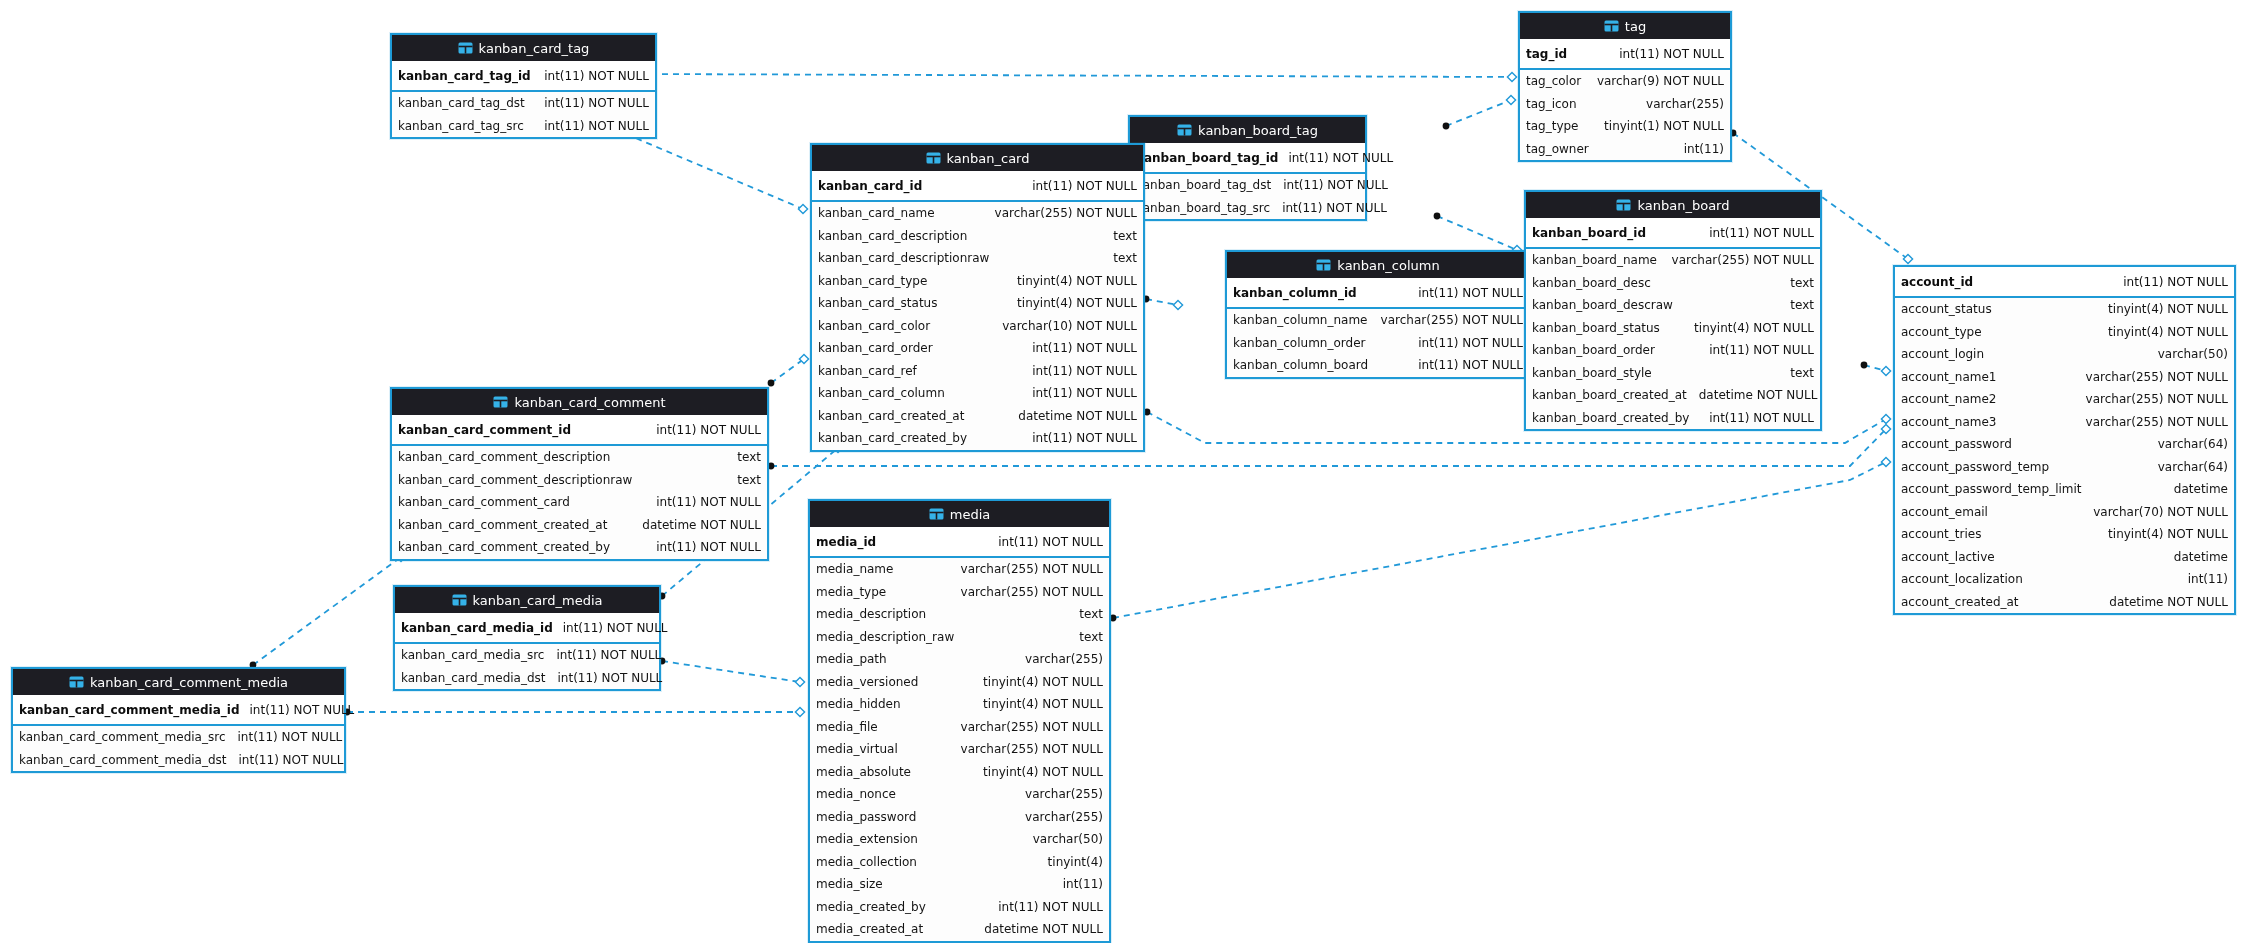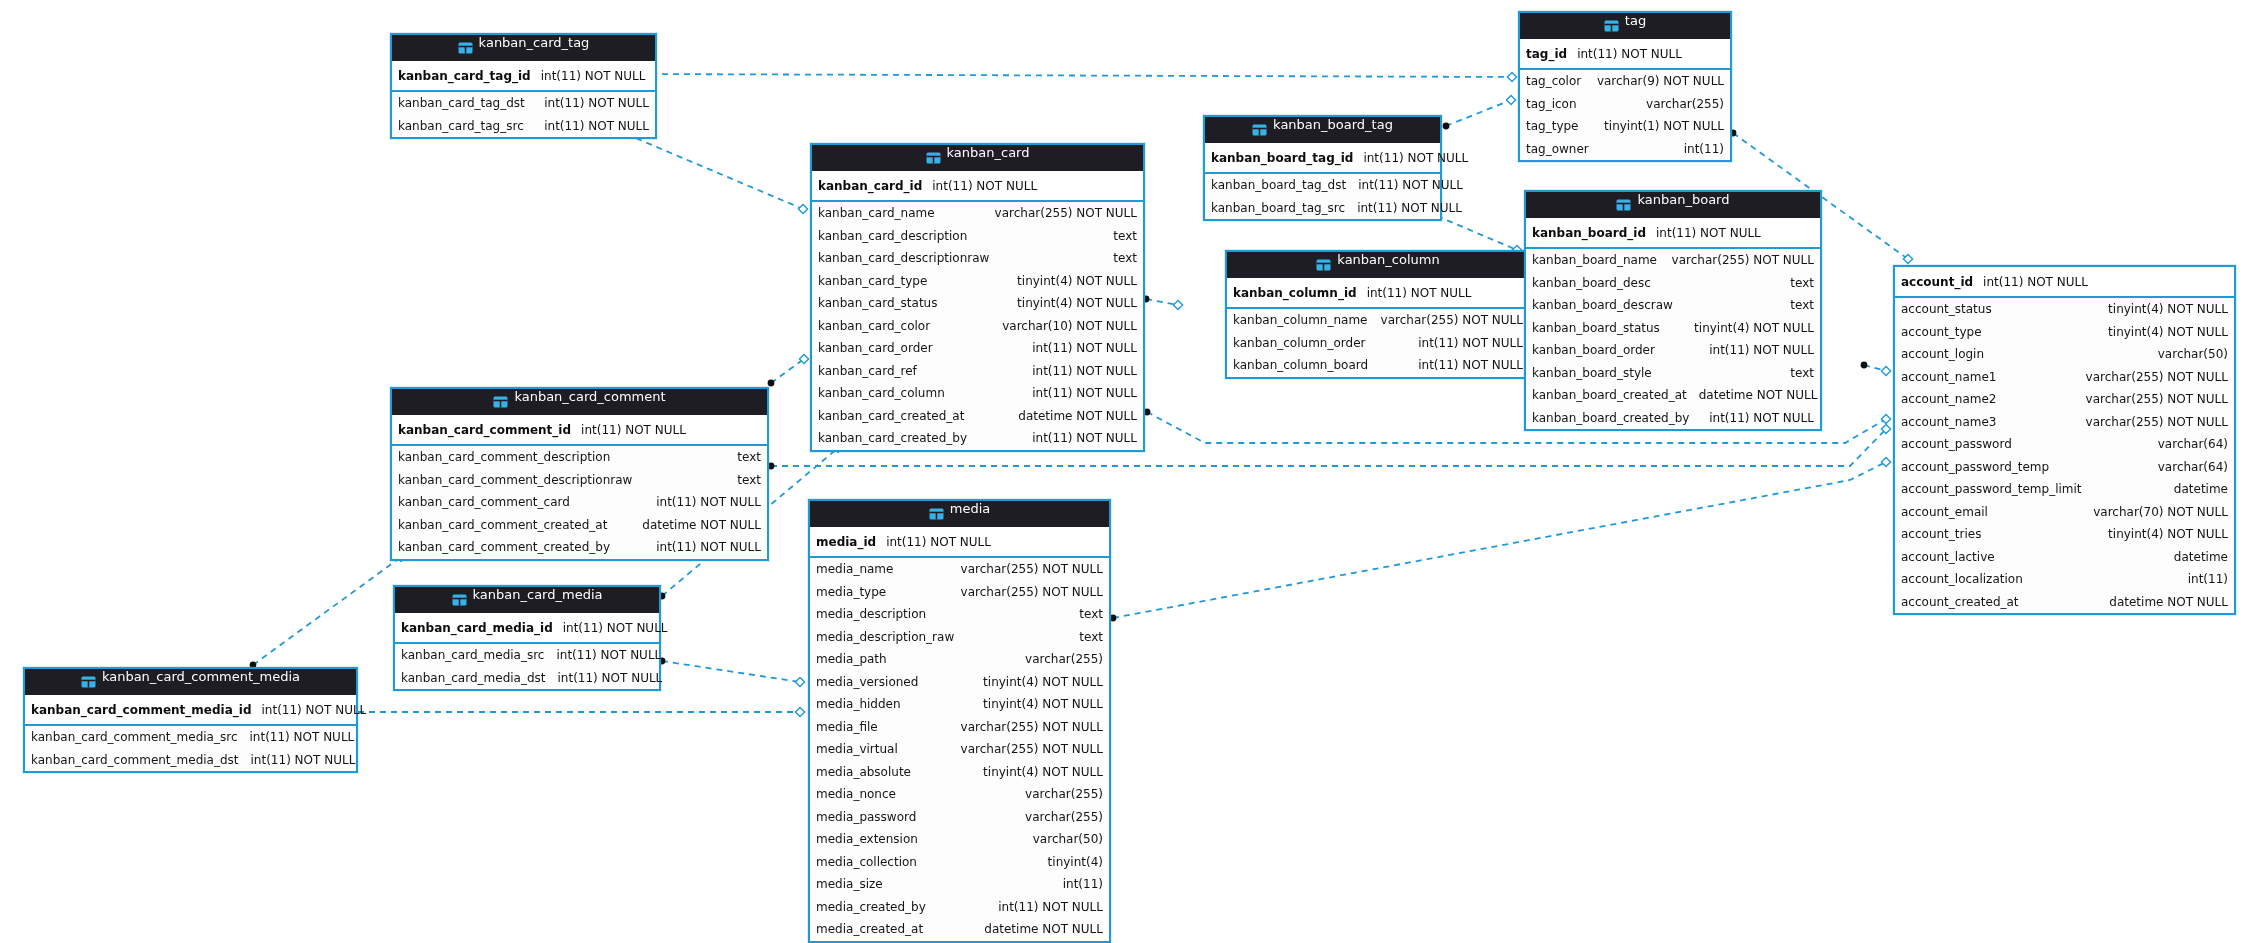--- a/index.html
+++ b/index.html
@@ -16,31 +16,31 @@
     z-index:2;
     border:2px solid var(--accent);
     background:#fdfdfd;
     box-sizing:border-box;
     box-shadow:0 0 0 1px rgba(30,154,214,.15);
   }
   .t-header{
     height:26px;
     background:var(--header-bg);
     color:#ffffff;
-    display:flex;justify-content:center;
+    display:flex;align-items:center;justify-content:center;
     gap:6px;
     font-size:13px;
     white-space:nowrap;
   }
   .t-icon{display:flex;align-items:center;}
   .t-pk{
     height:29px;
     background:#ffffff;
     border-bottom:2px solid var(--accent);
-    display:flex;align-items:center;justify-content:flex-start;
+    display:flex;align-items:center;justify-content:space-between;
     padding:0 6px;
     font-size:12px;
     white-space:nowrap;
   }
   .t-pk .f-name{font-weight:bold;color:#0d0d0d;}
   .t-pk .f-type{color:#111;margin-left:10px;}
   .t-fields{background:#fdfdfd;}
   .f-row{
     height:22.5px;
     display:flex;align-items:center;justify-content:space-between;
@@ -167,21 +167,21 @@
         <div class="f-row">
           <span class="f-name">tag_type</span>
           <span class="f-type">tinyint(1) NOT NULL</span>
         </div>
         <div class="f-row">
           <span class="f-name">tag_owner</span>
           <span class="f-type">int(11)</span>
         </div>
       </div>
   </div>
-    <div class="db-table" style="left: 1203px; top: 115px; width: 239px;">
+    <div class="db-table" style="left: 1128px; top: 115px; width: 239px;">
     <div class="t-header">
       <span class="t-icon">
         <svg width="15" height="12" viewBox="0 0 15 12">
           <rect x="0.5" y="0.5" width="14" height="11" rx="1.5" class="ic-bg"></rect>
           <line x1="0.5" y1="4.5" x2="14.5" y2="4.5" class="ic-ln"></line>
           <line x1="7.5" y1="4.5" x2="7.5" y2="11.5" class="ic-ln"></line>
         </svg>
       </span>
       <span class="t-title">kanban_board_tag</span>
     </div>
@@ -463,21 +463,21 @@
         <div class="f-row">
           <span class="f-name">kanban_card_media_src</span>
           <span class="f-type">int(11) NOT NULL</span>
         </div>
         <div class="f-row">
           <span class="f-name">kanban_card_media_dst</span>
           <span class="f-type">int(11) NOT NULL</span>
         </div>
       </div>
   </div>
-    <div class="db-table" style="left: 23px; top: 667px; width: 335px;">
+    <div class="db-table" style="left: 11px; top: 667px; width: 335px;">
     <div class="t-header">
       <span class="t-icon">
         <svg width="15" height="12" viewBox="0 0 15 12">
           <rect x="0.5" y="0.5" width="14" height="11" rx="1.5" class="ic-bg"></rect>
           <line x1="0.5" y1="4.5" x2="14.5" y2="4.5" class="ic-ln"></line>
           <line x1="7.5" y1="4.5" x2="7.5" y2="11.5" class="ic-ln"></line>
         </svg>
       </span>
       <span class="t-title">kanban_card_comment_media</span>
     </div>

